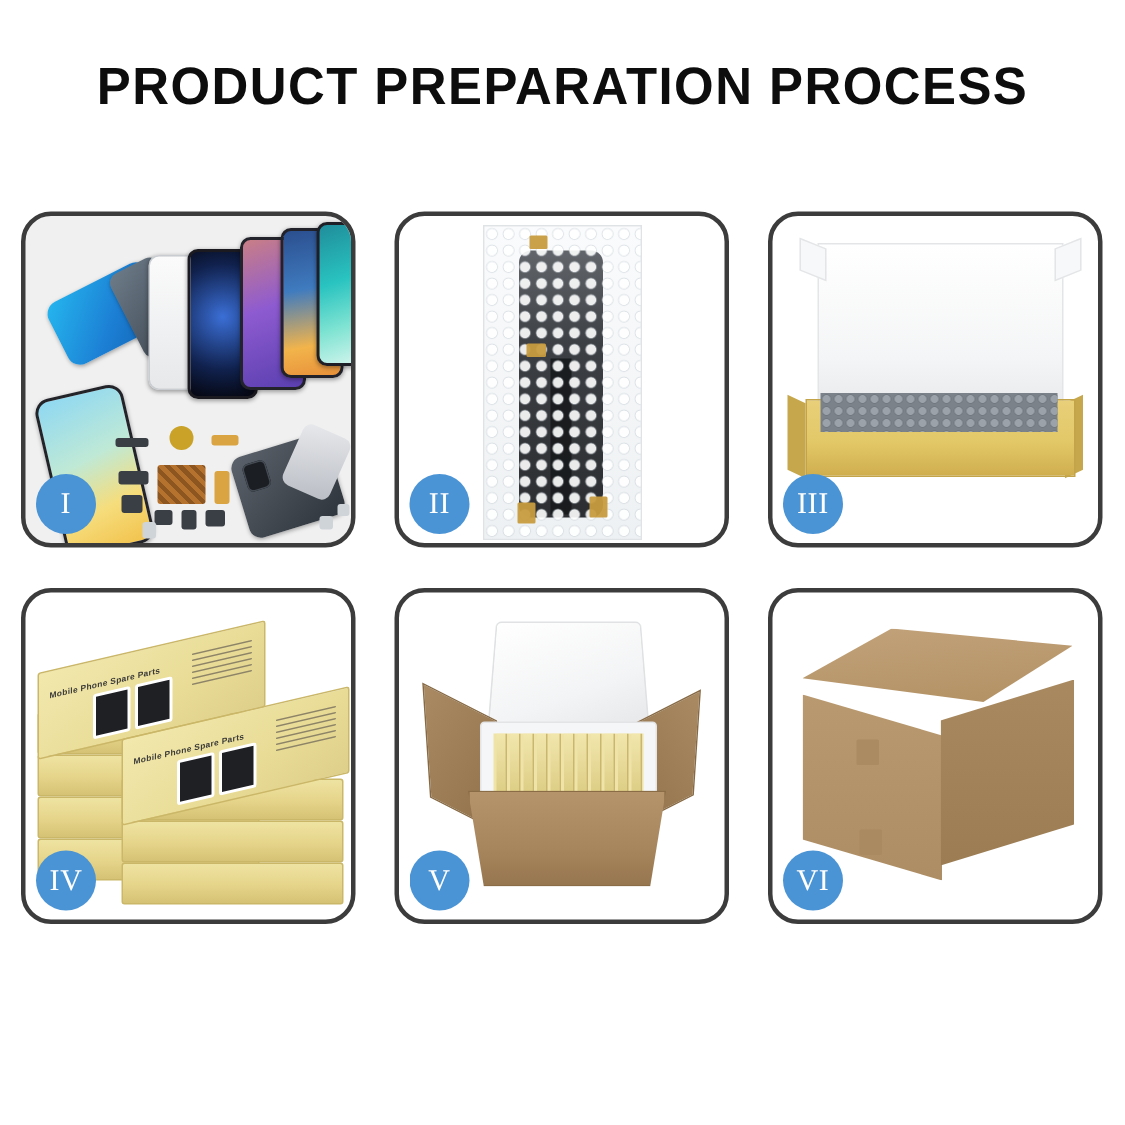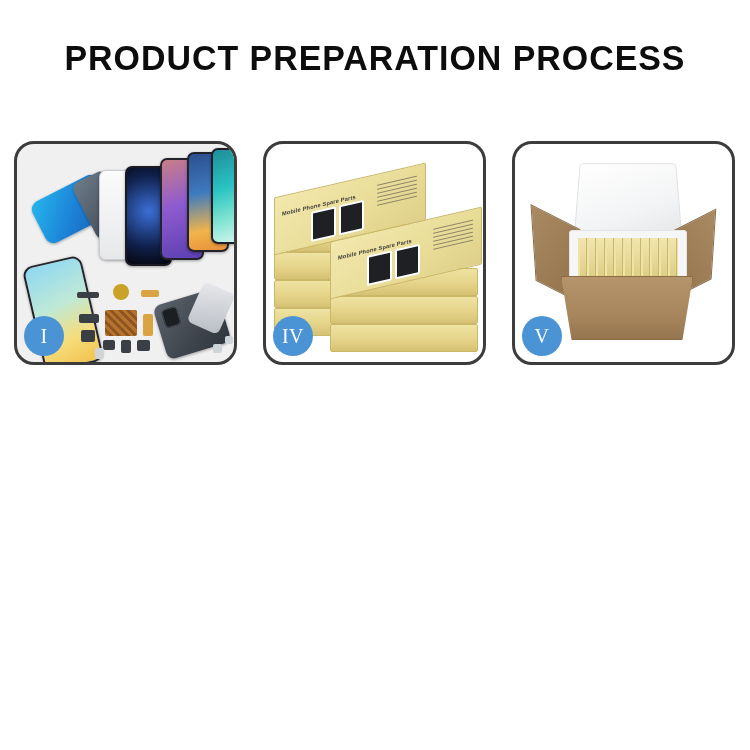--- a/index.html
+++ b/index.html
@@ -325,21 +325,45 @@
       <div class="chip" style="left:86px;top:196px;width:12px;height:10px;"></div>
       <div class="chip" style="left:104px;top:196px;width:10px;height:13px;"></div>
       <div class="chip" style="left:120px;top:196px;width:13px;height:11px;"></div>
       <div class="chip" style="left:78px;top:204px;width:9px;height:11px;background:#cfd4d9;"></div>
       <div class="chip" style="left:196px;top:200px;width:9px;height:9px;background:#cfd4d9;"></div>
       <div class="chip" style="left:208px;top:192px;width:8px;height:8px;background:#cfd4d9;"></div>
     </div>
     <div class="badge">I</div>
   </div>
 
-
+  <div class="panel">
+    <div class="scene">
+      <div class="bag">
+        <div class="screen-inside"></div>
+        <div class="flex-strip"></div>
+        <div class="bubbles"></div>
+        <div class="tape" style="left:30px;top:6px;width:12px;height:9px;"></div>
+        <div class="tape" style="left:28px;top:78px;width:13px;height:9px;"></div>
+        <div class="tape" style="left:22px;top:184px;width:12px;height:14px;"></div>
+        <div class="tape" style="left:70px;top:180px;width:12px;height:14px;"></div>
+      </div>
+    </div>
+    <div class="badge">II</div>
+  </div>
+
+  <div class="panel">
+    <div class="scene">
+      <div class="box3-lid"></div>
+      <div class="box3-front-l"></div>
+      <div class="box3-front-r"></div>
+      <div class="box3-body"></div>
+      <div class="box3-fill"></div>
+    </div>
+    <div class="badge">III</div>
+  </div>
 
   <div class="panel">
     <div class="scene">
       <div class="stack">
         <div class="sbox" style="left:0px;top:52px;"></div>
         <div class="sbox" style="left:0px;top:80px;"></div>
         <div class="sbox" style="left:0px;top:108px;"></div>
         <div class="sbox" style="left:0px;top:136px;"></div>
         <div class="sbox" style="left:56px;top:96px;"></div>
         <div class="sbox" style="left:56px;top:124px;"></div>
@@ -396,14 +420,24 @@
             <i style="left:74px;"></i>
           <i style="left:83px;"></i>
             <i style="left:92px;"></i>
         </div>
       </div>
       <div class="c5-body"></div>
     </div>
     <div class="badge">V</div>
   </div>
 
+  <div class="panel">
+    <div class="scene">
+      <div class="c6-top"></div>
+      <div class="c6-left"></div>
+      <div class="c6-right"></div>
+      <div class="c6-tape" style="left:56px;top:98px;"></div>
+      <div class="c6-tape" style="left:58px;top:158px;"></div>
+    </div>
+    <div class="badge">VI</div>
+  </div>
 
 </div>
 
 </body></html>

